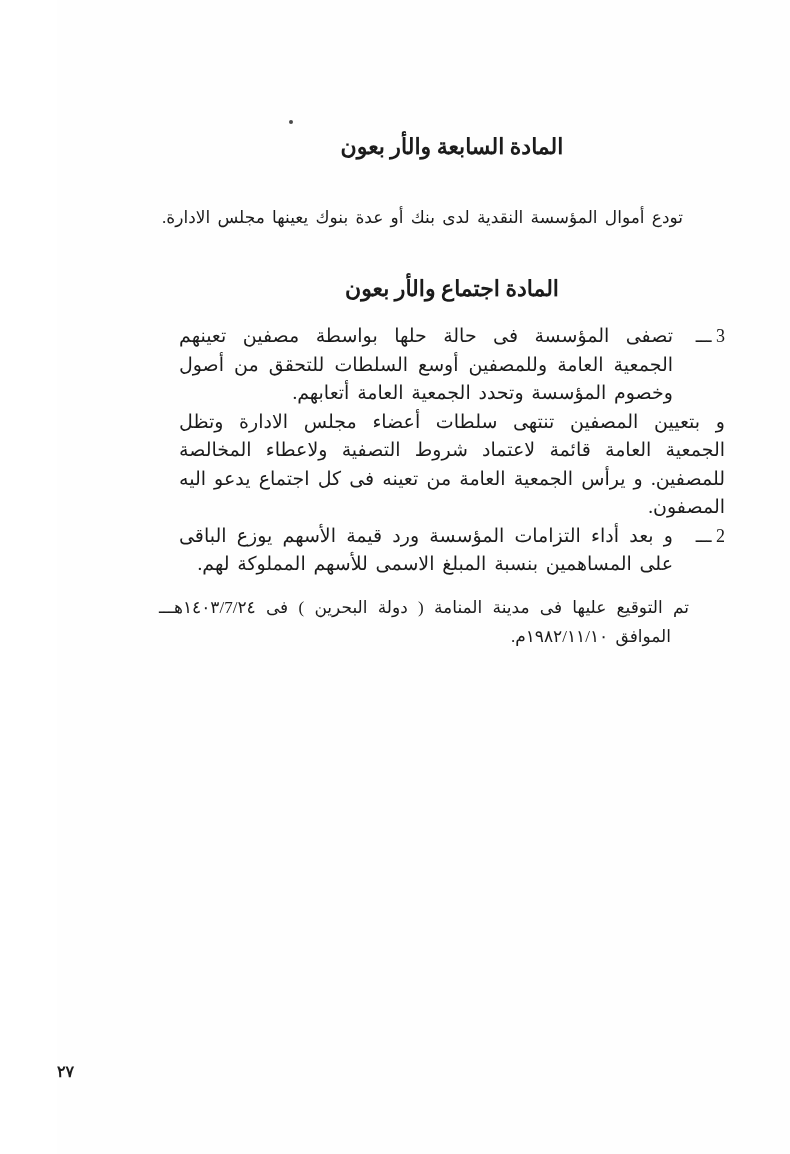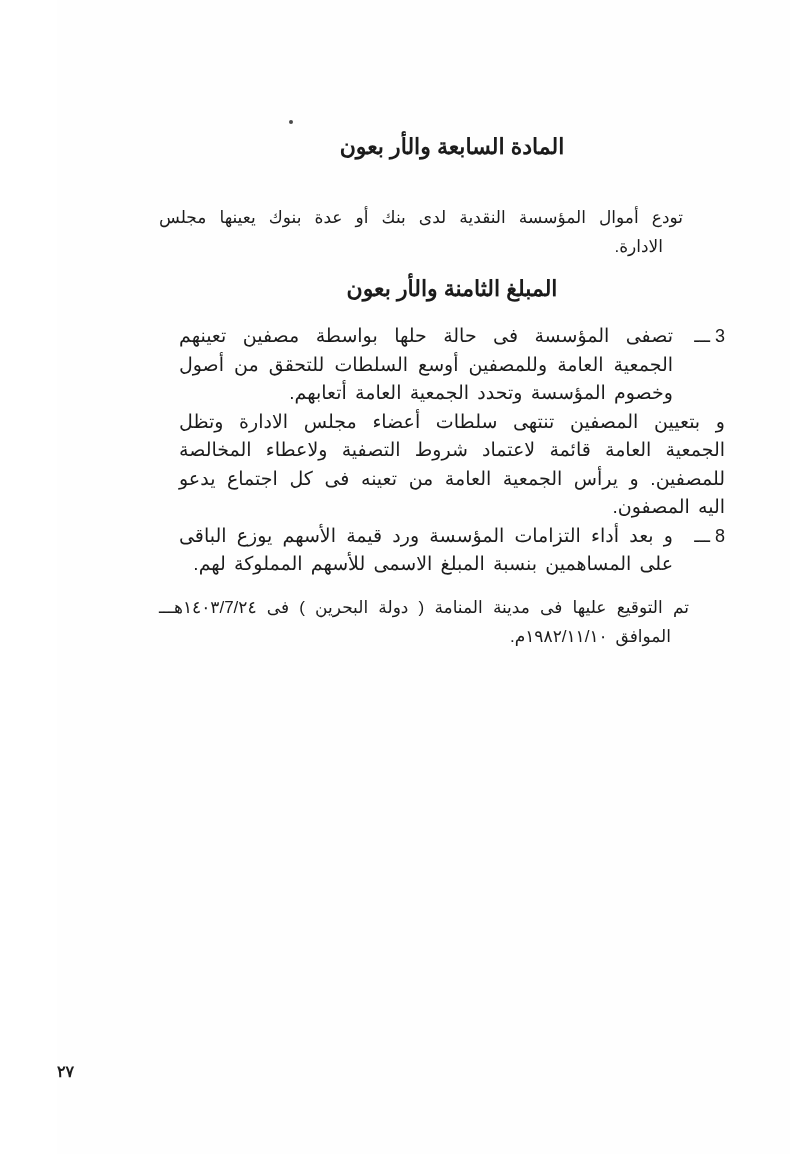--- a/index.html
+++ b/index.html
@@ -5,21 +5,21 @@
   html, body {
     margin: 0;
     padding: 0;
     background: #ffffff;
   }
   .page {
     position: relative;
     width: 733px;
     height: 1154px;
     background: #fefefe;
-    font-family: Liberation Sans, sans-serif;
+    font-family: Liberation Serif, serif;
     color: #1b1b1b;
     overflow: hidden;
   }
   .artifact-dot {
     position: absolute;
     left: 232px;
     top: 120px;
     width: 4px;
     height: 4px;
     background: #4a4a4a;
@@ -105,35 +105,35 @@
 <div class="page">
 
   <div class="artifact-dot"></div>
 
   <div class="content">
 
     <h1 class="article-title title-47">المادة السابعة والأر بعون</h1>
 
     <p class="para para-47">تودع أموال المؤسسة النقدية لدى بنك أو عدة بنوك يعينها مجلس الادارة.</p>
 
-    <h1 class="article-title title-48">المبلغ الثامنة والأر بعون</h1>
+    <h1 class="article-title title-48">المادة اجتماع والأر بعون</h1>
 
     <div class="clause-list">
 
       <div class="clause">
         <span class="clause-marker">3 ـــ</span>
         <div class="clause-text">تصفى المؤسسة فى حالة حلها بواسطة مصفين تعينهم الجمعية العامة وللمصفين أوسع السلطات للتحقق من أصول وخصوم المؤسسة وتحدد الجمعية العامة أتعابهم.</div>
       </div>
 
       <div class="clause">
         <div class="clause-text">و بتعيين المصفين تنتهى سلطات أعضاء مجلس الادارة وتظل الجمعية العامة قائمة لاعتماد شروط التصفية ولاعطاء المخالصة للمصفين. و يرأس الجمعية العامة من تعينه فى كل اجتماع يدعو اليه المصفون.</div>
       </div>
 
       <div class="clause">
-        <span class="clause-marker">8 ـــ</span>
+        <span class="clause-marker">2 ـــ</span>
         <div class="clause-text">و بعد أداء التزامات المؤسسة ورد قيمة الأسهم يوزع الباقى على المساهمين بنسبة المبلغ الاسمى للأسهم المملوكة لهم.</div>
       </div>
 
     </div>
 
     <p class="para closing">تم التوقيع عليها فى مدينة المنامة ( دولة البحرين ) فى ١٤٠٣/7/٢٤هـــ الموافق ١٩٨٢/١١/١٠م.</p>
 
   </div>
 
   <div class="page-number">٢٧</div>

